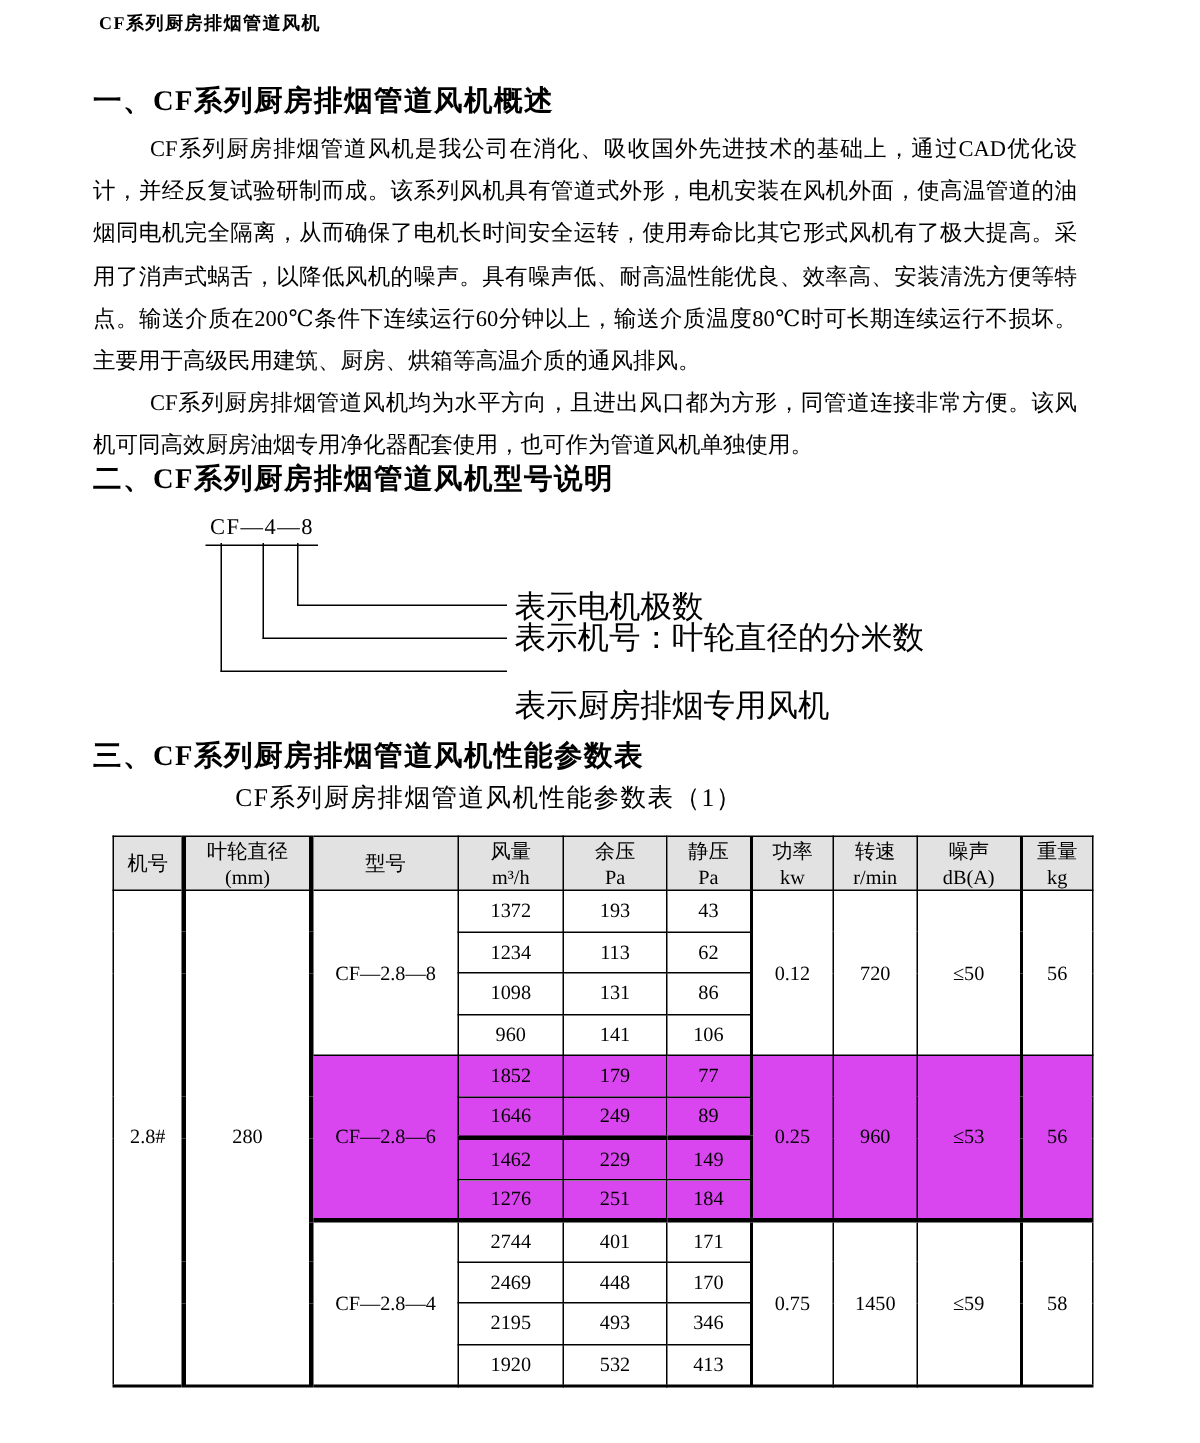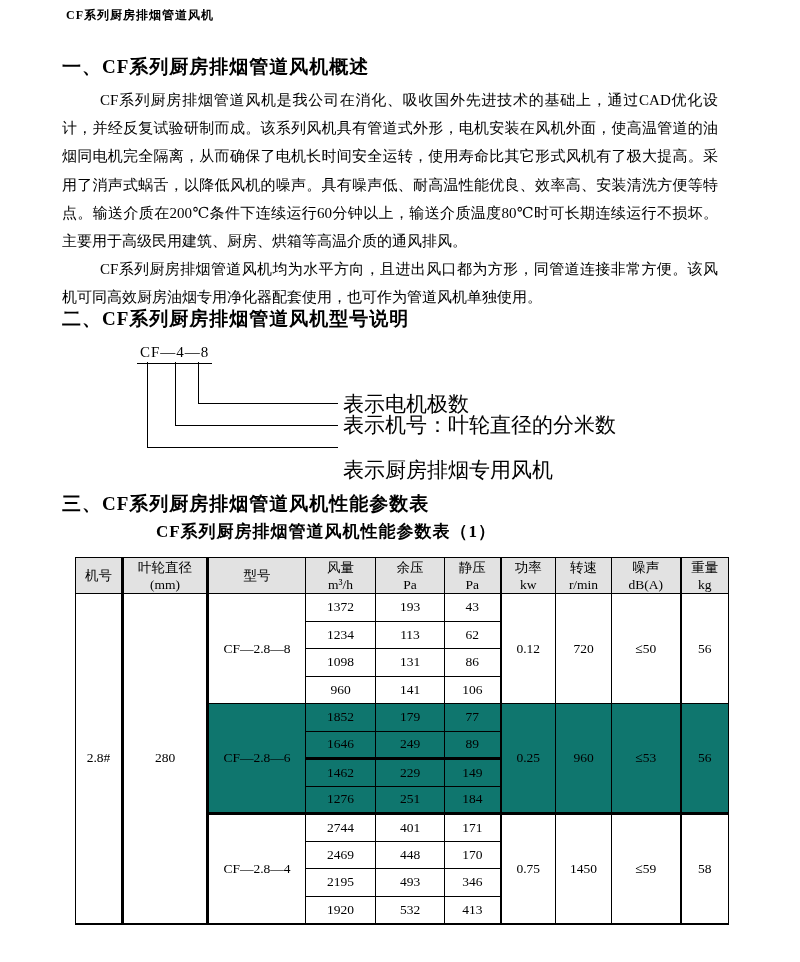--- a/index.html
+++ b/index.html
@@ -43,40 +43,40 @@
   #conn-size  { left:175px; top:362px; width:162px; height:63px; }
   #conn-cf    { left:147px; top:362px; width:190px; height:85px; }
   .model-label { position:absolute; left:343px; font-size:21px; line-height:18px; }
   #lbl-poles { top:395px; }
   #lbl-size  { top:416px; }
   #lbl-cf    { top:437px;margin-top:24px; }
 
   
   .table-title {
     position:absolute; left:0; top:520px; width:652px;
-    text-align:center; font-size:17px; font-weight:bold; letter-spacing:1px;
+    text-align:center; font-size:17px; font-weight:normal; letter-spacing:1px;
   }
 
   
   table.perf {
     position:absolute; left:75px; top:557px;
     width:653px; table-layout:fixed;
     border-collapse:collapse;
     font-size:13.5px;
   }
   table.perf th, table.perf td {
     border:1px solid #000;
     text-align:center; vertical-align:middle;
     padding:0; overflow:hidden;
   }
   table.perf { border-bottom:2px solid #000; }
   thead tr { height:36px; }
   tbody tr { height:27.5px; }
   thead th { background:#e2e2e2; font-weight:normal; line-height:17px; }
-  .hl { background:#0f766e; }
+  .hl { background:#d946ef; }
   .bl3 { border-left-width:3px !important; }
   .bl2 { border-left-width:2px !important; }
   .bb3 { border-bottom-width:3px !important; }
   .bt3 { border-top-width:3px !important; }
 </style>
 </head>
 <body>
 
 <div class="doc">
 

